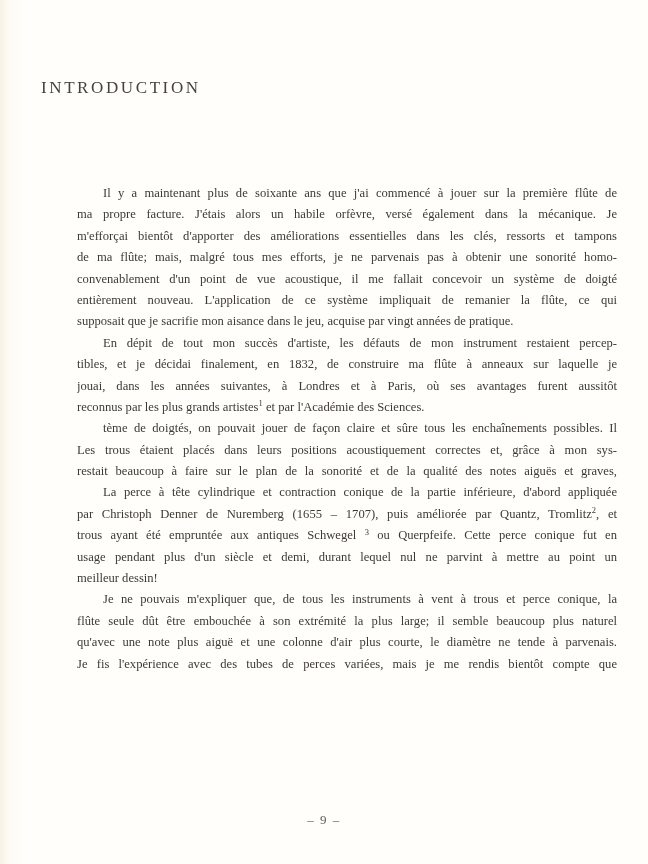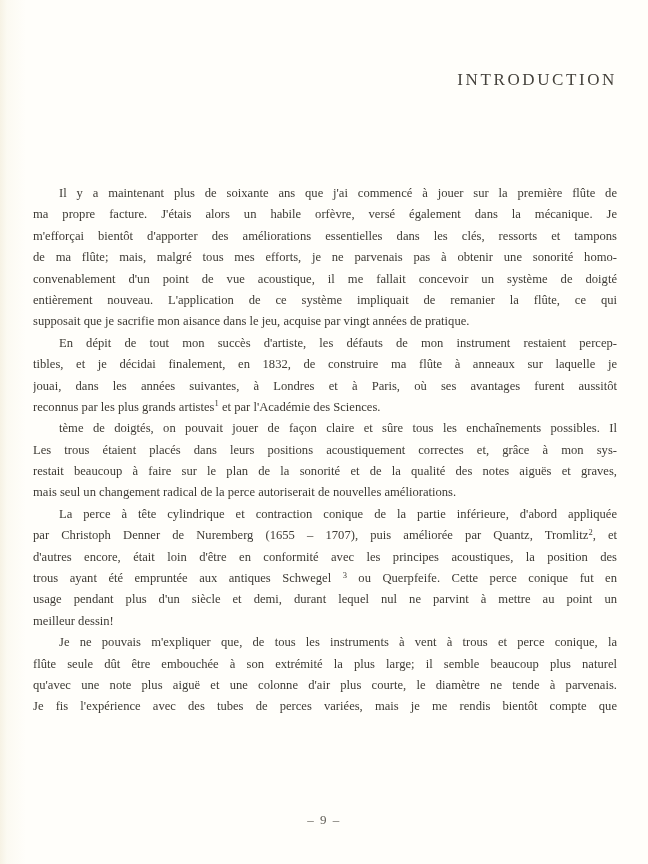--- a/index.html
+++ b/index.html
@@ -31,42 +31,43 @@
     width: 26px;
     background: linear-gradient(to right, #f4efdf 0px, #fbf9f0 7px, rgba(255,255,250,0) 26px);
     opacity: 0.8;
     pointer-events: none;
   }
   .title {
     position: absolute;
     top: 70px;
     left: 33px;
     width: 584px;
-    margin: 0;
-    text-align: right;
+    margin: 8px;
+    text-align: left;
     font-size: 17px;
     font-weight: normal;
     letter-spacing: 2.6px;
     color: #45423c;
   }
   .body-text {
     position: absolute;
     top: 183px;
     left: 33px;
     width: 584px;
   }
   .paragraph { margin: 0; }
   .line {
     height: 21.4px;
     line-height: 21.4px;
     font-size: 12.6px;
     text-align: justify;
     text-align-last: justify;
     white-space: normal;
     overflow: hidden;
+    margin-left: 44px;
   }
   .line.paragraph-end {
     text-align: left;
     text-align-last: left;
   }
   .paragraph .line:first-child { text-indent: 26px; }
   .sup {
     font-size: 8.5px;
     vertical-align: baseline;
     position: relative;
@@ -102,26 +103,24 @@
       <div class="paragraph">
         <div class="line"><span>En dépit de tout mon succès d'artiste, les défauts de mon instrument restaient percep-</span></div>
         <div class="line"><span>tibles, et je décidai finalement, en 1832, de construire ma flûte à anneaux sur laquelle je</span></div>
         <div class="line"><span>jouai, dans les années suivantes, à Londres et à Paris, où ses avantages furent aussitôt</span></div>
         <div class="line paragraph-end"><span>reconnus par les plus grands artistes</span><span class="sup">1</span><span> et par l'Académie des Sciences.</span></div>
       </div>
       <div class="paragraph">
         <div class="line"><span>tème de doigtés, on pouvait jouer de façon claire et sûre tous les enchaînements possibles. Il</span></div>
         <div class="line"><span>Les trous étaient placés dans leurs positions acoustiquement correctes et, grâce à mon sys-</span></div>
         <div class="line"><span>restait beaucoup à faire sur le plan de la sonorité et de la qualité des notes aiguës et graves,</span></div>
-        <div class="line paragraph-end"><span>mais seul un changement radical de la perce autoriserait de nouvelles améliorations.</span></div>
       </div>
       <div class="paragraph">
         <div class="line"><span>La perce à tête cylindrique et contraction conique de la partie inférieure, d'abord appliquée</span></div>
         <div class="line"><span>par Christoph Denner de Nuremberg (1655 – 1707), puis améliorée par Quantz, Tromlitz</span><span class="sup">2</span><span>, et</span></div>
-        <div class="line"><span>d'autres encore, était loin d'être en conformité avec les principes acoustiques, la position des</span></div>
         <div class="line"><span>trous ayant été empruntée aux antiques </span><span class="italic">Schwegel</span><span> </span><span class="sup">3</span><span> ou </span><span class="italic">Querpfeife</span><span>. Cette perce conique fut en</span></div>
         <div class="line"><span>usage pendant plus d'un siècle et demi, durant lequel nul ne parvint à mettre au point un</span></div>
         <div class="line paragraph-end"><span>meilleur dessin!</span></div>
       </div>
       <div class="paragraph">
         <div class="line"><span>Je ne pouvais m'expliquer que, de tous les instruments à vent à trous et perce conique, la</span></div>
         <div class="line"><span>flûte seule dût être embouchée à son extrémité la plus large; il semble beaucoup plus naturel</span></div>
         <div class="line"><span>qu'avec une note plus aiguë et une colonne d'air plus courte, le diamètre ne tende à parvenais.</span></div>
         <div class="line"><span>Je fis l'expérience avec des tubes de perces variées, mais je me rendis bientôt compte que</span></div>
       </div>

